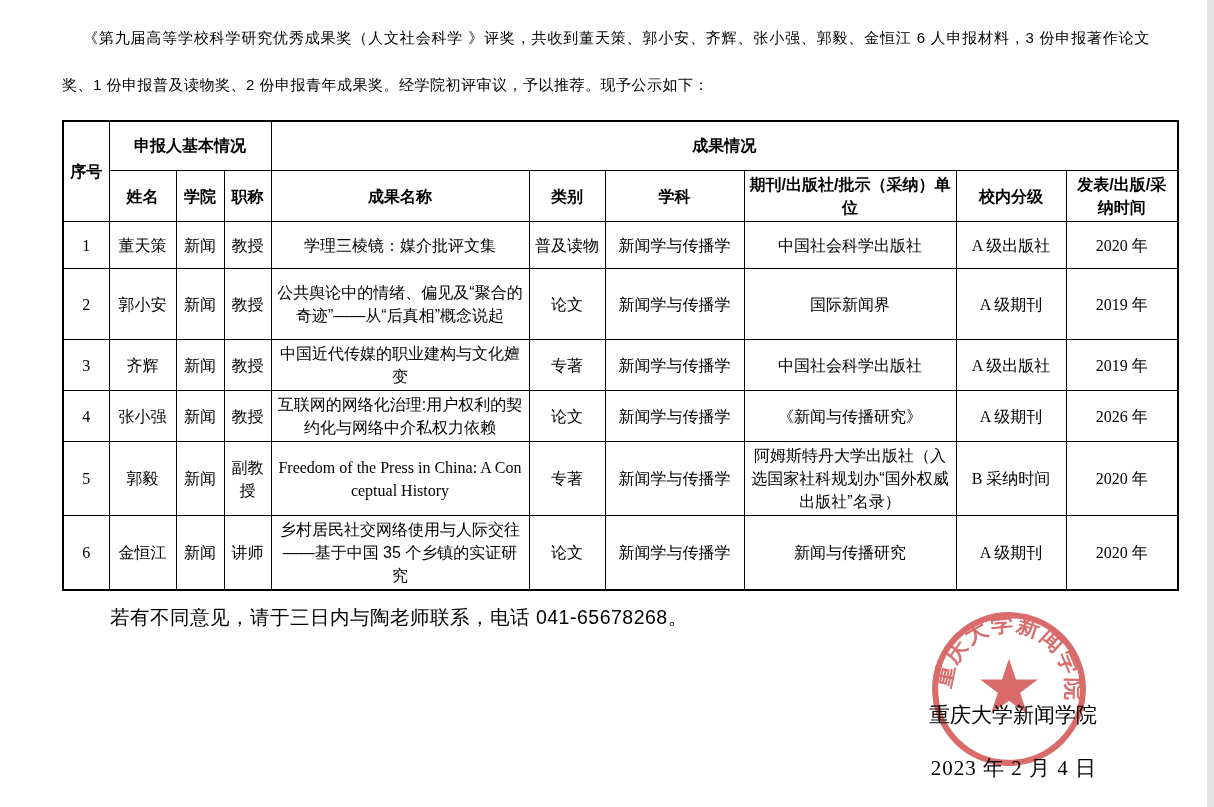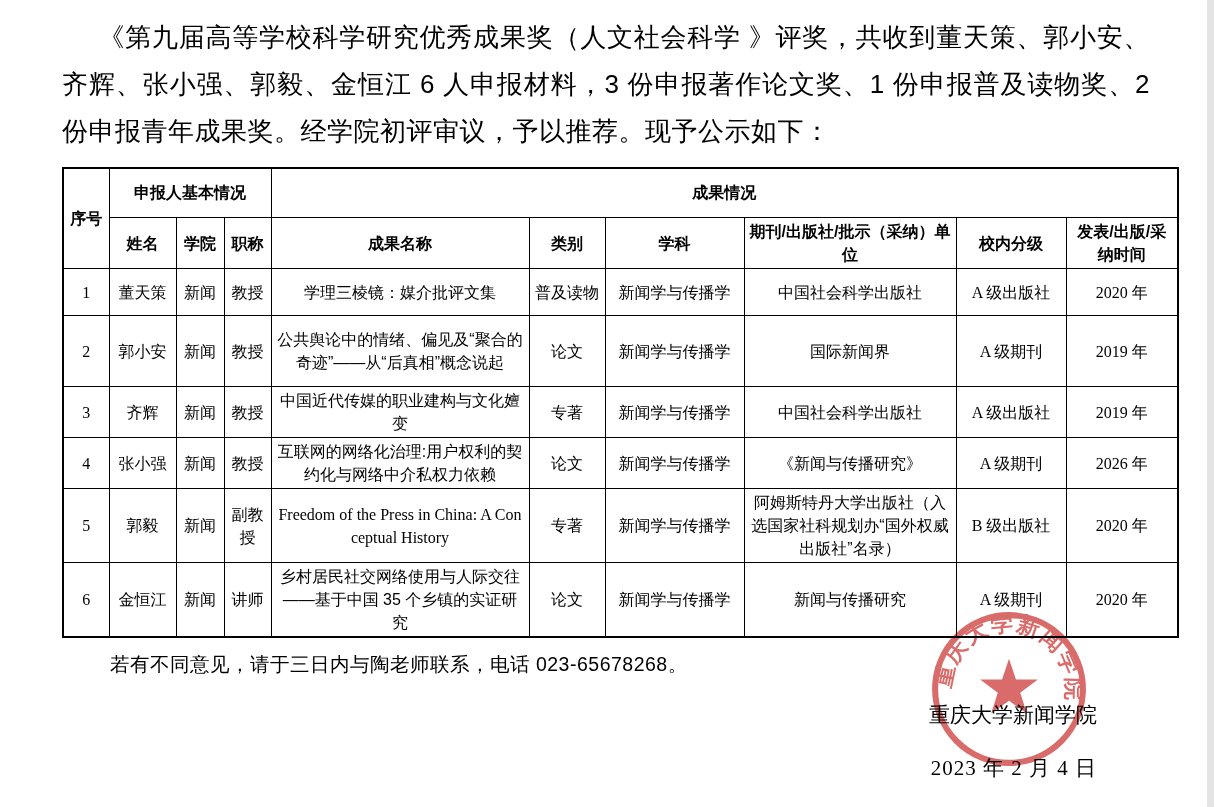--- a/index.html
+++ b/index.html
@@ -17,21 +17,21 @@
   }
   .title {
     text-align: center;
     font-size: 30px;
     font-weight: bold;
     letter-spacing: 2px;
     margin-top: 48px;
   }
   .intro {
     margin: 14px 64px 0 62px;
-    font-size: 26px;
+    font-size: 15px;
     line-height: 47px;
     text-align: justify;
     text-indent: 1.4em;
     letter-spacing: 0.5px;
   }
   table.results {
     margin: 12px 0 0 62px;
     border-collapse: collapse;
     table-layout: fixed;
     width: 1115px;
@@ -197,39 +197,39 @@
       </tr>
       <tr class="r5">
         <td class="num">5</td>
         <td>郭毅</td>
         <td>新闻</td>
         <td>副教授</td>
         <td class="work-en">Freedom of the Press in China: A Conceptual History</td>
         <td class="cat">专著</td>
         <td>新闻学与传播学</td>
         <td>阿姆斯特丹大学出版社（入选国家社科规划办“国外权威出版社”名录）</td>
-        <td class="grade">B 级出版社</td>
+        <td class="grade">B 采纳时间</td>
         <td class="year">2020 年</td>
       </tr>
       <tr class="r6">
         <td class="num">6</td>
         <td>金恒江</td>
         <td>新闻</td>
         <td>讲师</td>
         <td class="work">乡村居民社交网络使用与人际交往——基于中国 35 个乡镇的实证研究</td>
         <td class="cat">论文</td>
         <td>新闻学与传播学</td>
         <td class="vtop">新闻与传播研究</td>
         <td class="grade">A 级期刊</td>
         <td class="year">2020 年</td>
       </tr>
     </tbody>
   </table>
 
-  <p class="note">若有不同意见，请于三日内与陶老师联系，电话 023-65678268。</p>
+  <p class="note">若有不同意见，请于三日内与陶老师联系，电话 041-65678268。</p>
 
   <div class="sig-block">
     <div class="sig-name">重庆大学新闻学院</div>
     <div class="sig-date">2023 年 2 月 4 日</div>
   </div>
 
   <svg class="stamp" viewBox="0 0 164 164" xmlns="http://www.w3.org/2000/svg">
     <circle cx="82" cy="82" r="73" fill="none" stroke="#d14a4a" stroke-width="6"></circle>
     <path fill="#d14a4a" d="M 82 52 L 88.9 72.5 L 110.5 72.7 L 93.1 85.6 L 99.6 106.3 L 82 93.7 L 64.4 106.3 L 70.9 85.6 L 53.5 72.7 L 75.1 72.5 Z"></path>
     <path id="sealArc" d="M 25.9 91.9 A 57 57 0 1 1 138.1 91.9" fill="none"></path>

